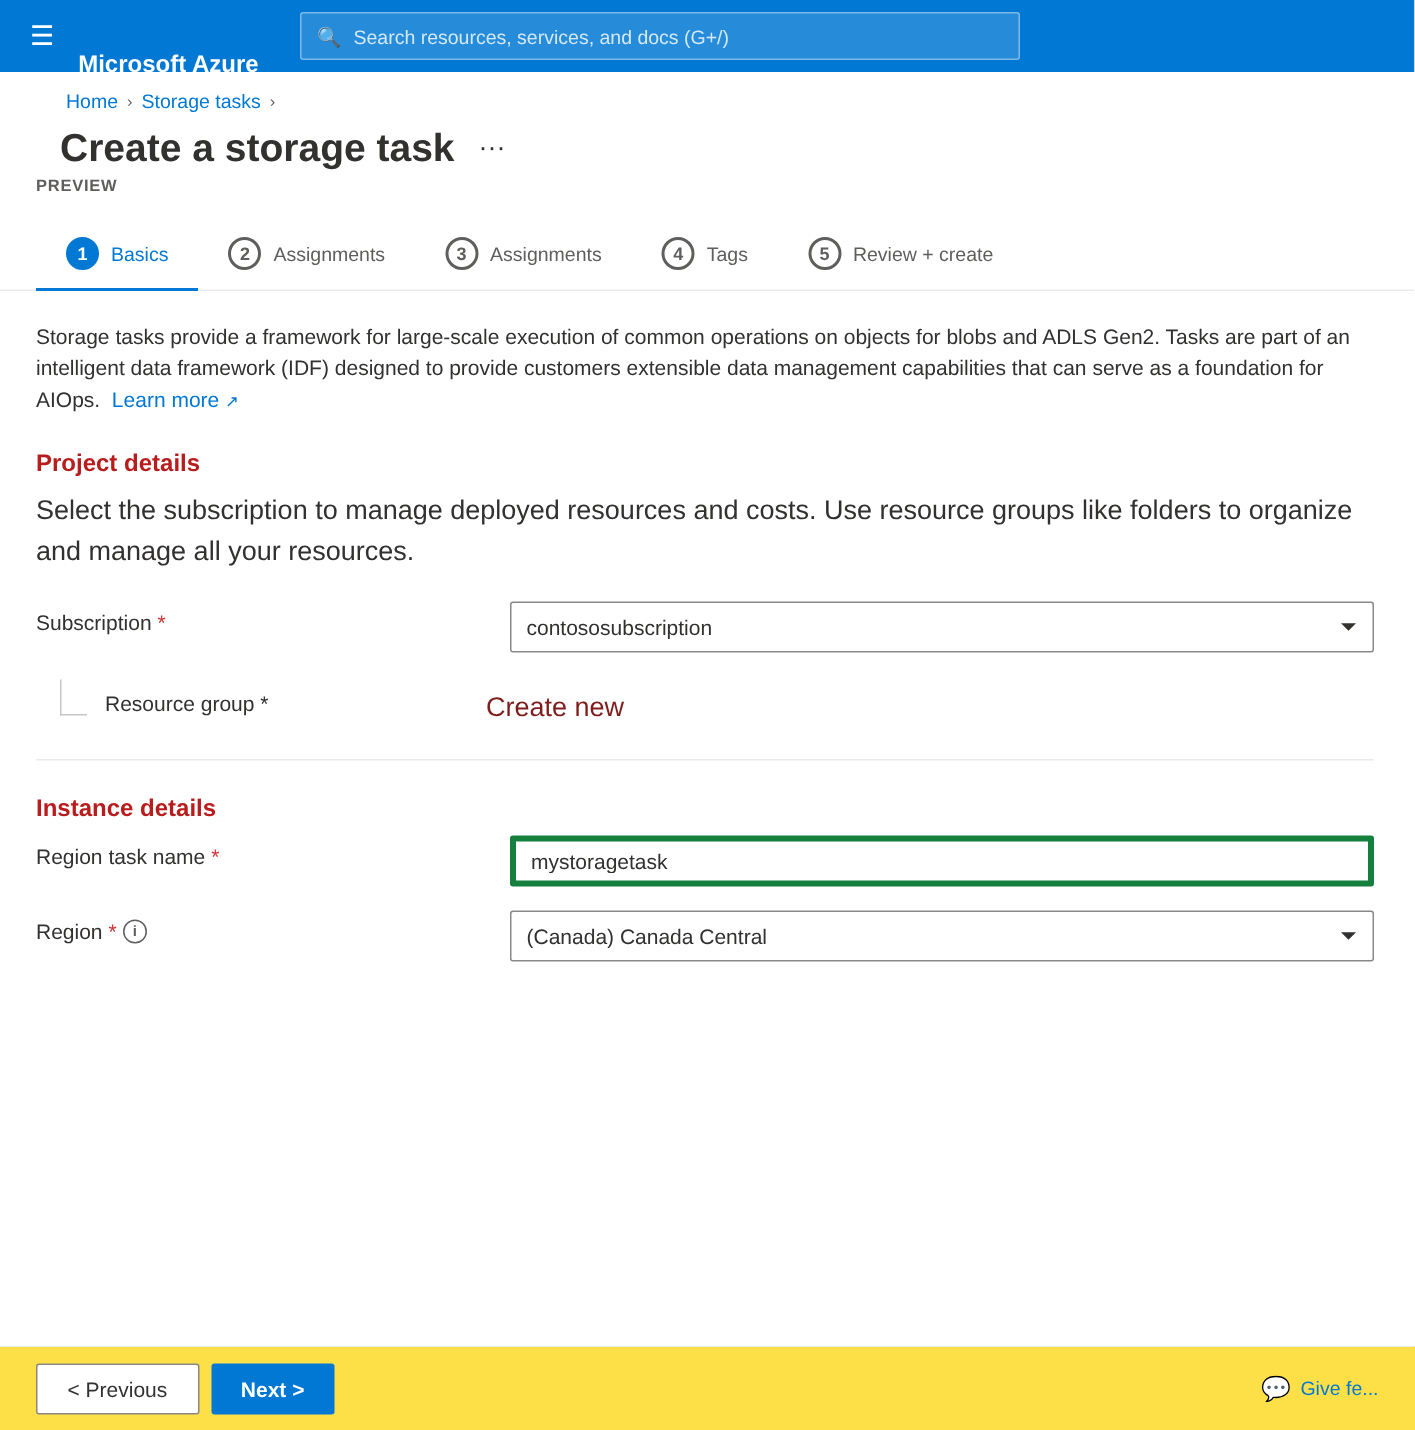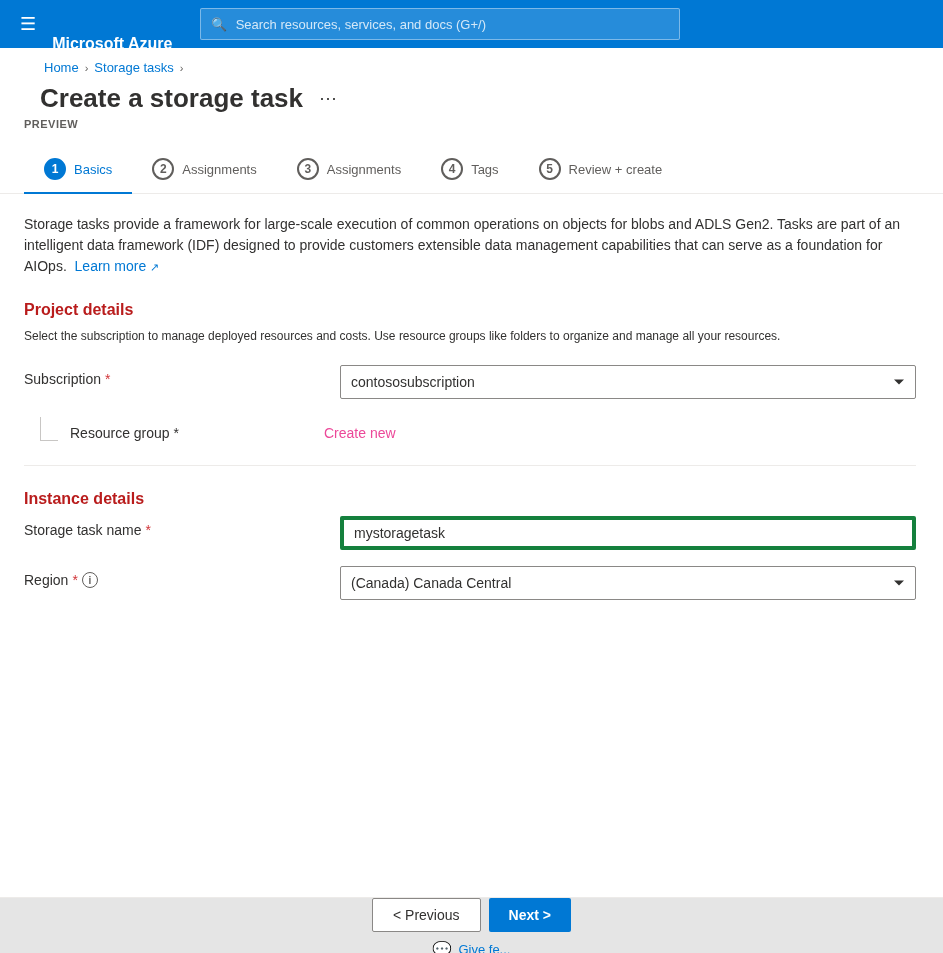--- a/index.html
+++ b/index.html
@@ -152,21 +152,21 @@
     .ext-link-icon { font-size: 11px; }
 
     
     .section-title {
       font-size: 16px;
       font-weight: 600;
       color: #b91c1c;
       margin-bottom: 8px;
     }
     .section-desc {
-      font-size: 12px;
+      font-size: 18px;
       color: #323130;
       margin-bottom: 20px;
       line-height: 1.5;
     }
     .section-divider {
       border: none;
       border-top: 1px solid #edebe9;
       margin: 24px 0;
     }
 
@@ -228,22 +228,22 @@
       height: 34px;
       border: 4px solid #15803d;
       border-radius: 2px;
       padding: 0 10px;
       font-size: 14px;
       color: #323130;
     }
 
     
     .create-new-link {
-      color: #ec4899;
-      font-size: 14px;
+      color: #7f1d1d;
+      font-size: 18px;
       text-decoration: none;
       cursor: pointer;
       margin-top: 6px;
       display: inline-block;
     }
 
     
     .info-icon {
       display: inline-flex;
       align-items: center;
@@ -258,28 +258,27 @@
       cursor: pointer;
     }
 
     
     .bottom-bar {
       position: fixed;
       bottom: 0;
       left: 0;
       right: 0;
       height: 56px;
-      background: #e5e5e5;
+      background: #fde047;
       border-top: 1px solid #edebe9;
       display: flex;
       align-items: center;
       padding: 0 24px;
       gap: 8px;
       justify-content: space-between;
-      flex-direction: column;
     }
     .bottom-bar-left {
       display: flex;
       gap: 8px;
     }
     .btn-secondary {
       height: 34px;
       padding: 0 20px;
       border: 1px solid #8a8886;
       border-radius: 2px;
@@ -410,21 +409,21 @@
     </div>
   </div>
 
   <hr class="section-divider">
 
   <div>
     <h2 class="section-title">Instance details</h2>
 
     <div class="form-row">
       <div class="form-label">
-        <span>Storage task name</span>
+        <span>Region task name</span>
         <span class="required">*</span>
       </div>
       <div class="form-control-wrap">
         <input type="text" class="form-input" value="mystoragetask" style="">
       </div>
     </div>
 
     <div class="form-row">
       <div class="form-label">
         <span>Region</span>

